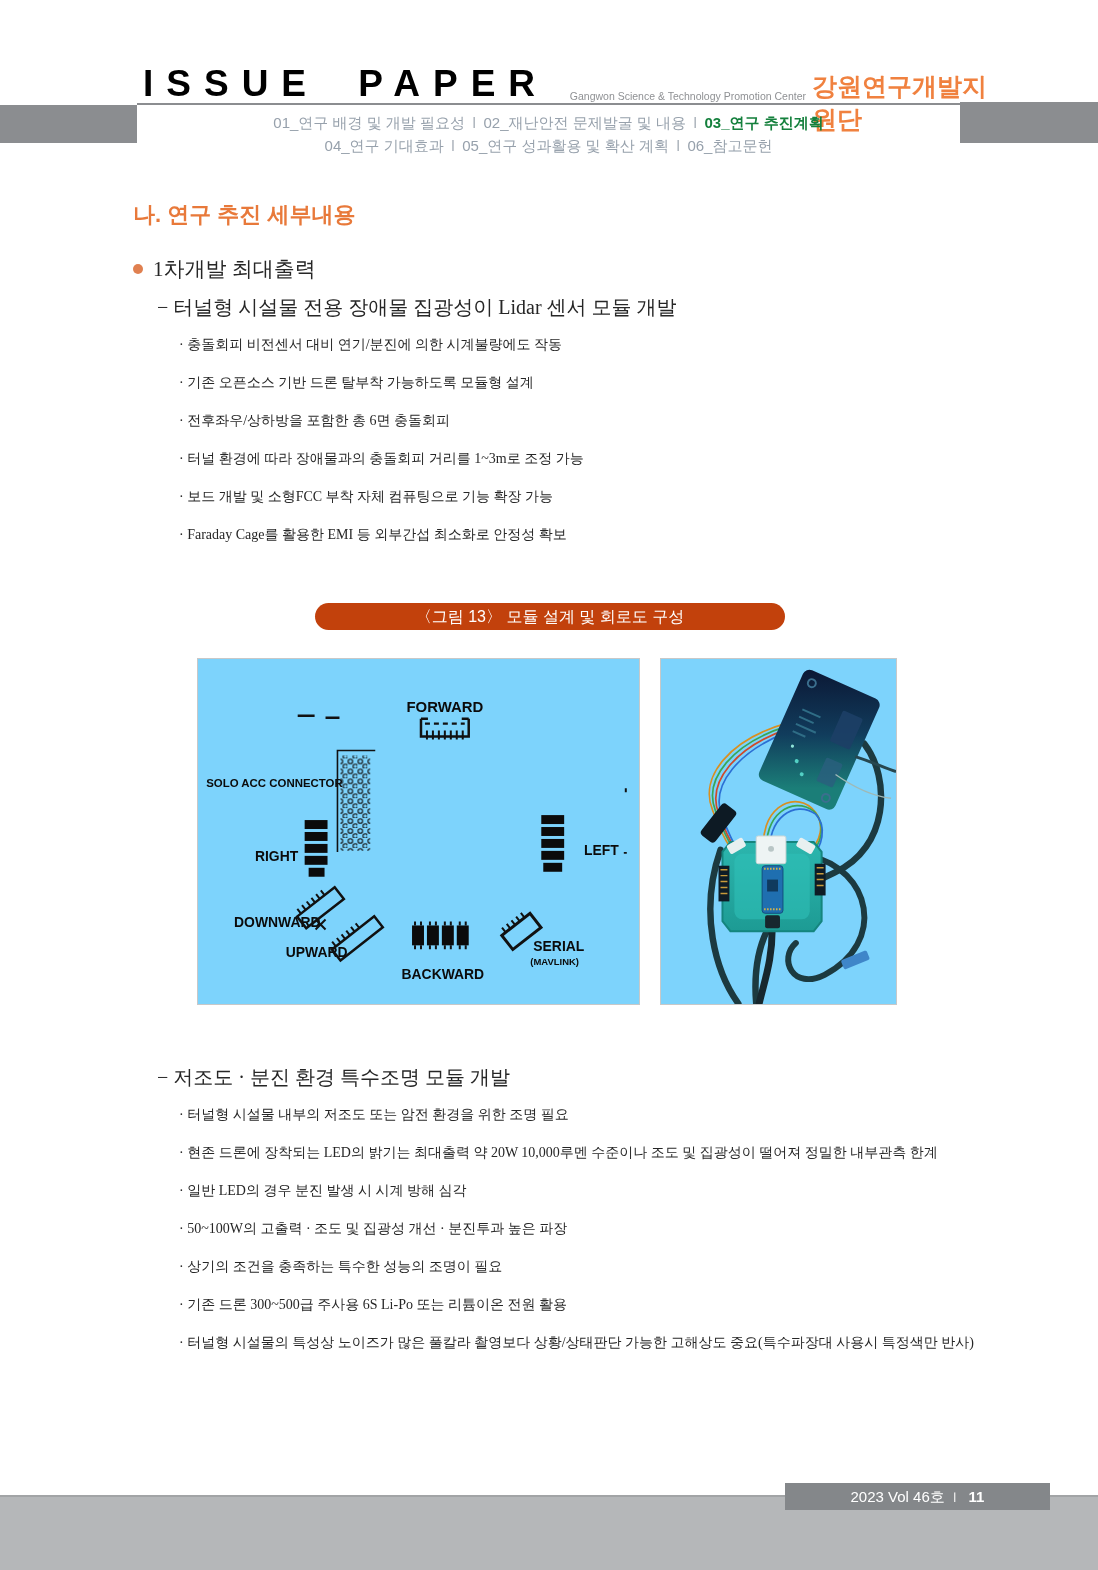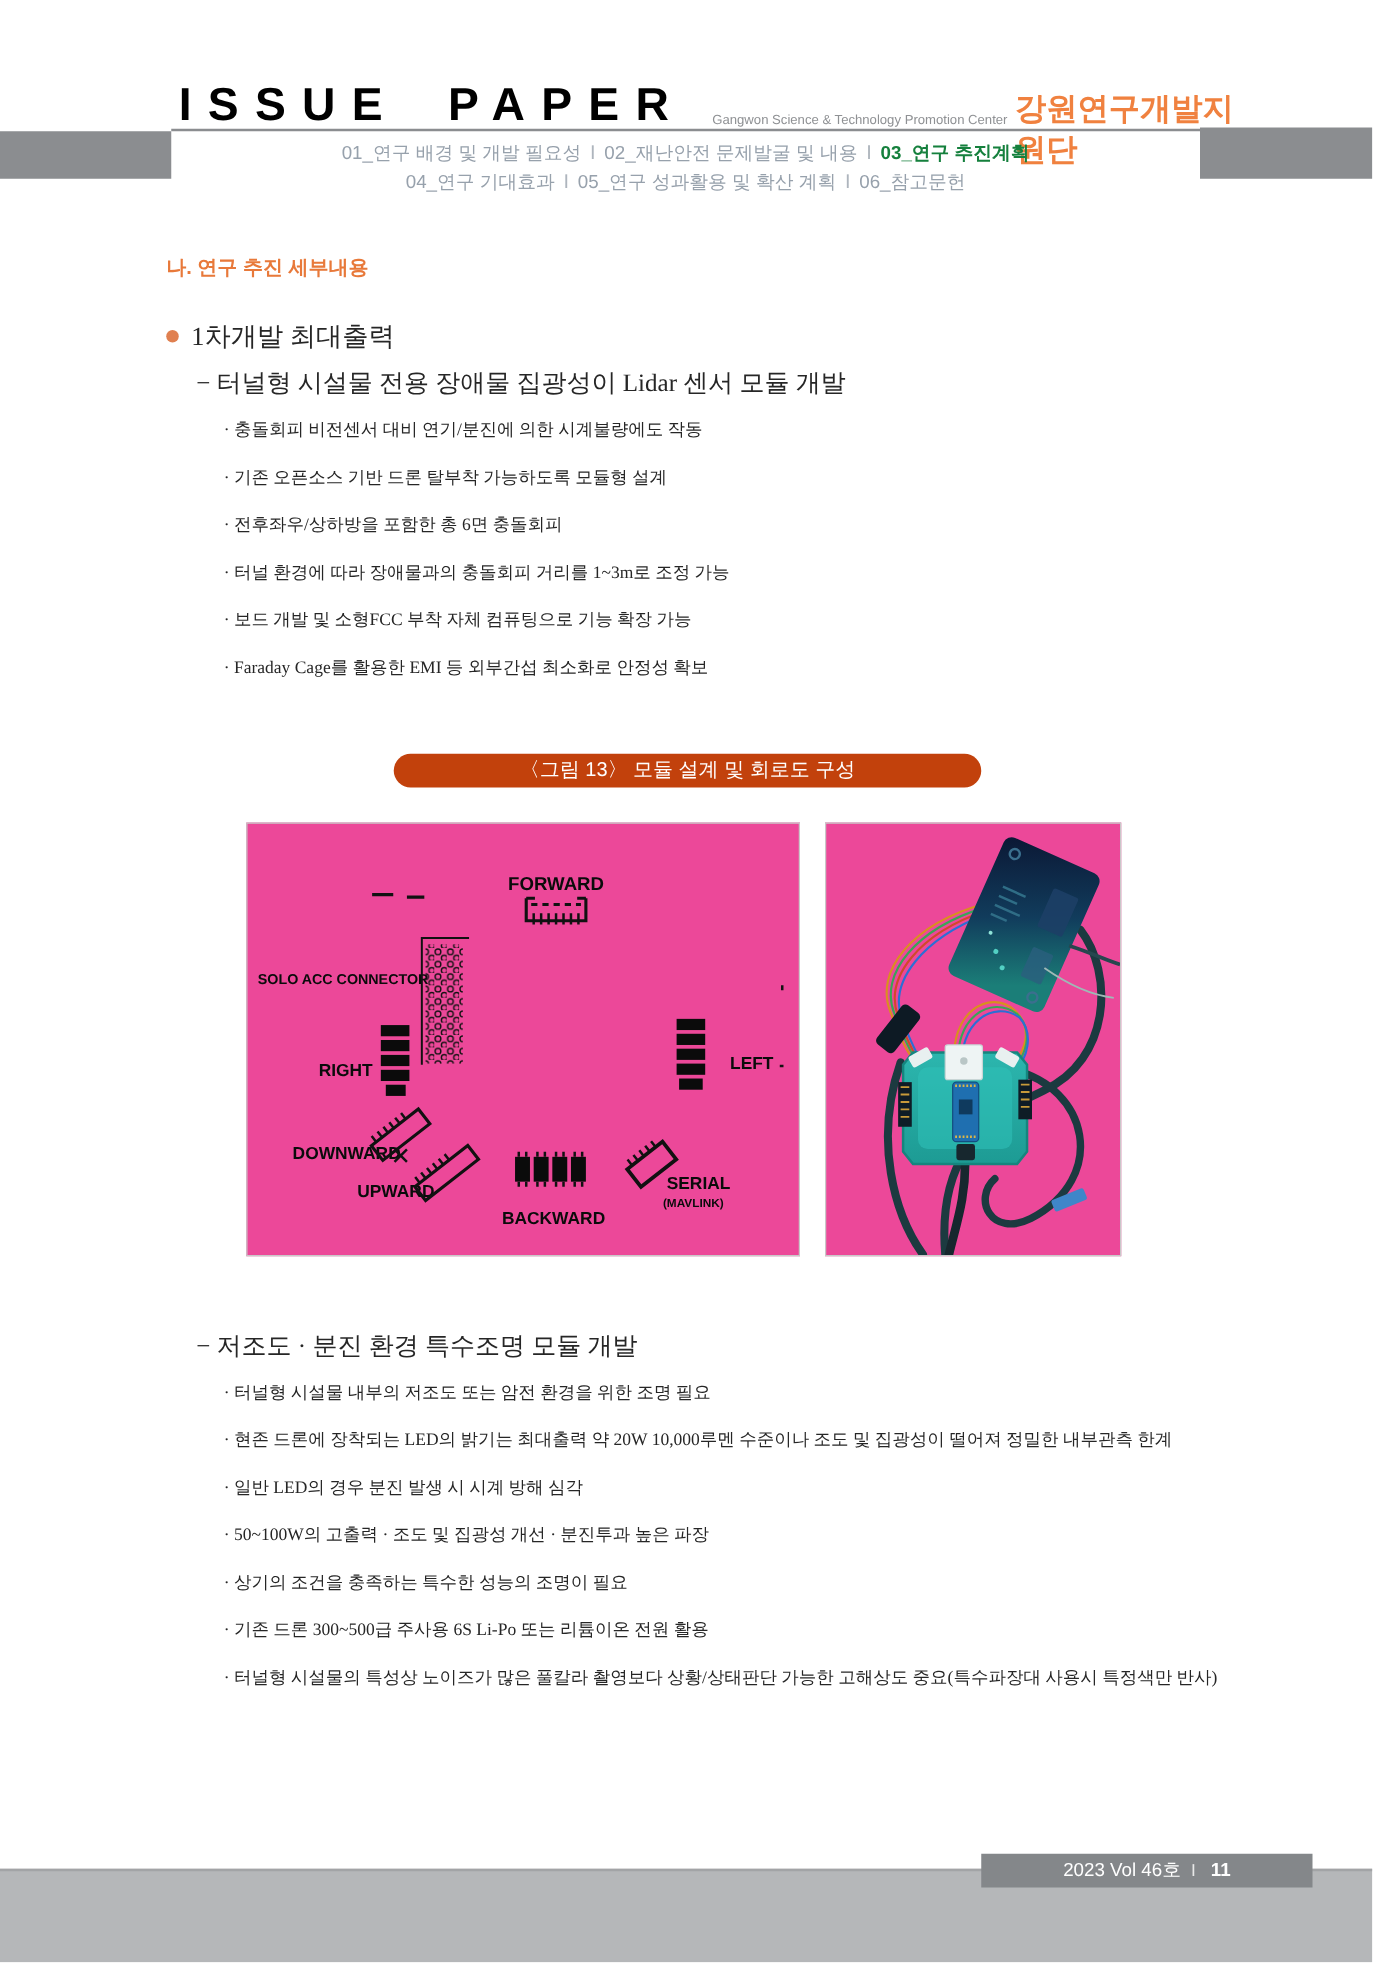--- a/index.html
+++ b/index.html
@@ -19,36 +19,36 @@
   .nav{position:absolute;left:137px;width:823px;text-align:center;
        font-family:"Liberation Sans",sans-serif;font-size:15px;color:#97a1ac;line-height:22px;}
   .nav-row1{top:112px;}
   .nav-row2{top:135px;}
   .nav-item{color:#97a1ac;}
   .nav-item.active{color:#15803d;font-weight:bold;}
   .nav-sep{color:#aeb5bd;padding:0 7px;}
 
   
   .content-top{position:absolute;left:133px;top:200px;width:900px;}
-  .section-title{font-family:"Liberation Sans",sans-serif;font-size:16px;font-weight:bold;
+  .section-title{font-family:"Liberation Sans",sans-serif;font-size:22px;font-weight:bold;
                  color:#e8793a;line-height:30px;margin:0 0 20px 0;}
   .bullet-line{font-size:21px;line-height:38px;}
   .bullet-dot{display:inline-block;width:10px;height:10px;border-radius:50%;
               background:#e08050;margin-right:10px;vertical-align:2px;}
   .group-heading{font-size:20px;line-height:38px;padding-left:24px;}
   .dot-items{padding-left:46px;}
   .dot-item{font-size:14px;line-height:38px;padding-left:18px;text-indent:-18px;}
 
   .group2{position:absolute;left:133px;top:1058px;width:910px;}
 
   
   .fig-caption{position:absolute;left:315px;top:603px;width:470px;height:27px;border-radius:14px;
                background:#c2410c;color:#fff;text-align:center;line-height:27px;
                font-family:"Liberation Sans",sans-serif;font-size:16px;}
-  .panel{position:absolute;top:658px;background:#ec4899;border:1px solid #c8c8c8;box-sizing:border-box;}
+  .panel{position:absolute;top:658px;background:#7dd3fc;border:1px solid #c8c8c8;box-sizing:border-box;}
   .panel-left{left:197px;width:443px;height:347px;}
   .panel-right{left:660px;width:237px;height:347px;}
   .panel svg{display:block;width:100%;height:100%;}
   .diagram-label{font-family:"Liberation Sans",sans-serif;font-weight:bold;fill:#0b0b0b;}
 
   
   .footer-band{position:absolute;left:0;top:1495px;width:1098px;height:75px;background:#b5b7b9;
                border-top:2px solid #a2a4a6;box-sizing:border-box;}
   .footer-box{position:absolute;left:785px;top:1483px;width:265px;height:27px;background:#84878a;
               color:#fff;text-align:center;line-height:27px;

